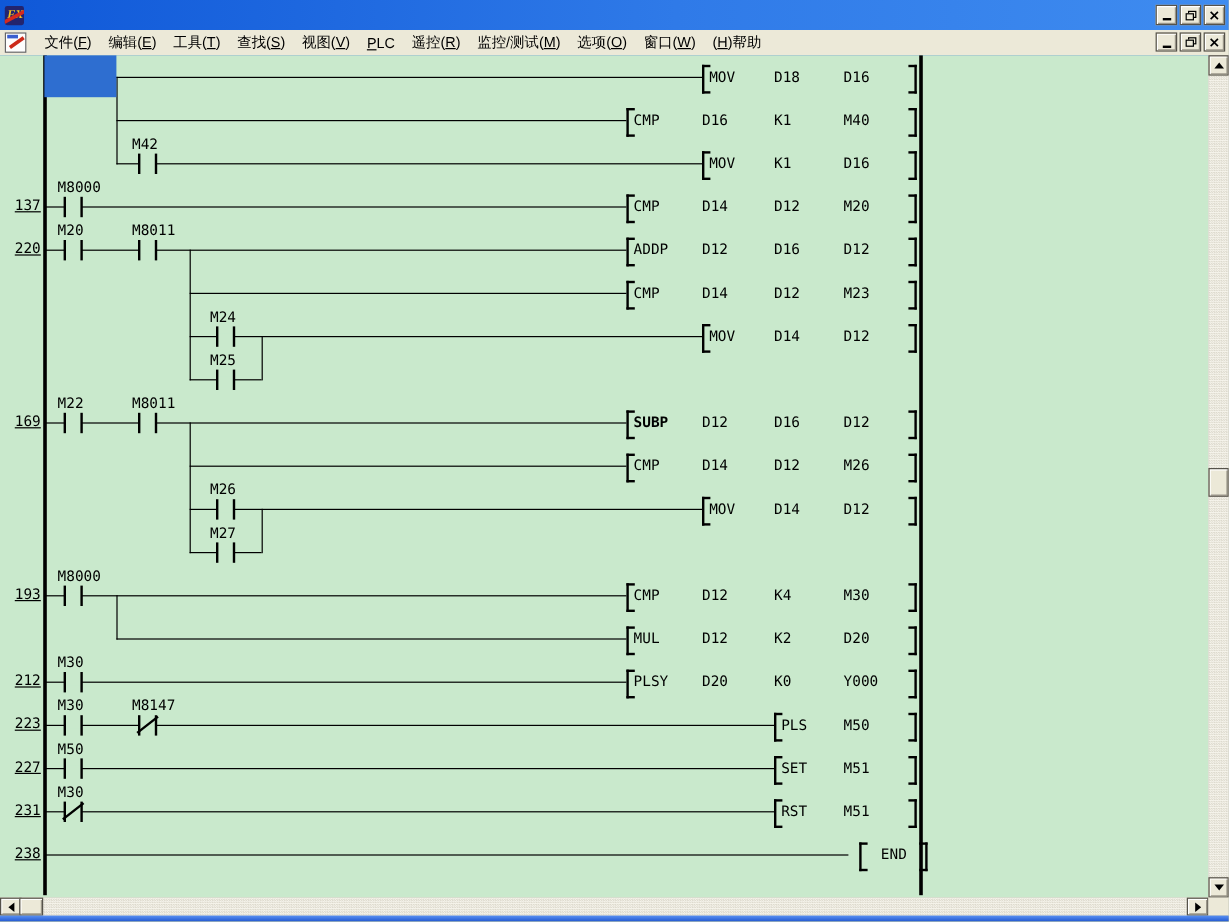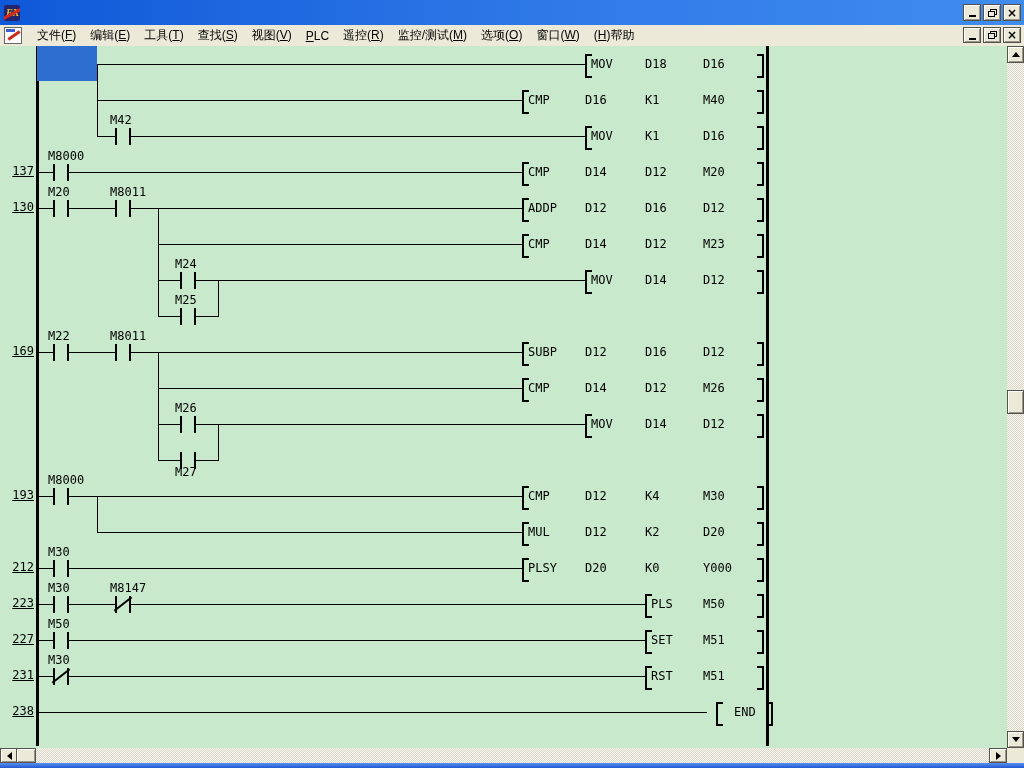--- a/index.html
+++ b/index.html
@@ -161,21 +161,21 @@
       <div class="wh" style="left: 38px; top: 594px; width: 607px;"></div>
       <div class="wh" style="left: 38px; top: 630px; width: 607px;"></div>
       <div class="wh" style="left: 38px; top: 666px; width: 669px;"></div>
       <div class="wv" style="left: 97px; top: 18px; height: 73px;"></div>
       <div class="wv" style="left: 158px; top: 162px; height: 109px;"></div>
       <div class="wv" style="left: 218px; top: 234px; height: 37px;"></div>
       <div class="wv" style="left: 158px; top: 306px; height: 109px;"></div>
       <div class="wv" style="left: 218px; top: 378px; height: 37px;"></div>
       <div class="wv" style="left: 97px; top: 450px; height: 37px;"></div>
       <div class="lnum" style="top: 118px;">137</div>
-      <div class="lnum" style="top: 154px;">130</div>
+      <div class="lnum" style="top: 154px;">220</div>
       <div class="lnum" style="top: 298px;">169</div>
       <div class="lnum" style="top: 442px;">193</div>
       <div class="lnum" style="top: 514px;">212</div>
       <div class="lnum" style="top: 550px;">223</div>
       <div class="lnum" style="top: 586px;">227</div>
       <div class="lnum" style="top: 622px;">231</div>
       <div class="lnum" style="top: 658px;">238</div>
       <div class="contact" style="left: 103px; top: 66px;">
         <div class="cgap" style="left: 13px; top: 22px; width: 14px; height: 5px;"></div>
         <div class="cbar" style="left: 12px; top: 16px;"></div>
@@ -227,21 +227,21 @@
       <div class="contact" style="left: 168px; top: 354px;">
         <div class="cgap" style="left: 13px; top: 22px; width: 14px; height: 5px;"></div>
         <div class="cbar" style="left: 12px; top: 16px;"></div>
         <div class="cbar" style="left: 26px; top: 16px;"></div>
         <div class="clabel" style="left: 7px; top: 1px;">M26</div>
       </div>
       <div class="contact" style="left: 168px; top: 390px;">
         <div class="cgap" style="left: 13px; top: 22px; width: 14px; height: 5px;"></div>
         <div class="cbar" style="left: 12px; top: 16px;"></div>
         <div class="cbar" style="left: 26px; top: 16px;"></div>
-        <div class="clabel" style="left: 7px; top: 1px; margin-top: 28px;">M27</div>
+        <div class="clabel" style="left: 7px; top: 1px;">M27</div>
       </div>
       <div class="contact" style="left: 41px; top: 426px;">
         <div class="cgap" style="left: 13px; top: 22px; width: 14px; height: 5px;"></div>
         <div class="cbar" style="left: 12px; top: 16px;"></div>
         <div class="cbar" style="left: 26px; top: 16px;"></div>
         <div class="clabel" style="left: 7px; top: 1px;">M8000</div>
       </div>
       <div class="contact" style="left: 41px; top: 498px;">
         <div class="cgap" style="left: 13px; top: 22px; width: 14px; height: 5px;"></div>
         <div class="cbar" style="left: 12px; top: 16px;"></div>
@@ -323,21 +323,21 @@
       <div class="instr" style="left: 585px; top: 222px; width: 179px;">
         <div class="brk o" style="left: 0px;"></div>
         <div class="brk c" style="left: 172px;"></div>
         <div class="tok" style="left: 6px;">MOV</div>
         <div class="tok" style="left: 60px;">D14</div>
         <div class="tok" style="left: 118px;">D12</div>
       </div>
       <div class="instr" style="left: 522px; top: 294px; width: 242px;">
         <div class="brk o" style="left: 0px;"></div>
         <div class="brk c" style="left: 235px;"></div>
-        <div class="tok" style="left: 6px;">SUBP</div>
+        <div class="tok" style="left: 6px; font-weight: bold;">SUBP</div>
         <div class="tok" style="left: 63px;">D12</div>
         <div class="tok" style="left: 123px;">D16</div>
         <div class="tok" style="left: 181px;">D12</div>
       </div>
       <div class="instr" style="left: 522px; top: 330px; width: 242px;">
         <div class="brk o" style="left: 0px;"></div>
         <div class="brk c" style="left: 235px;"></div>
         <div class="tok" style="left: 6px;">CMP</div>
         <div class="tok" style="left: 63px;">D14</div>
         <div class="tok" style="left: 123px;">D12</div>

